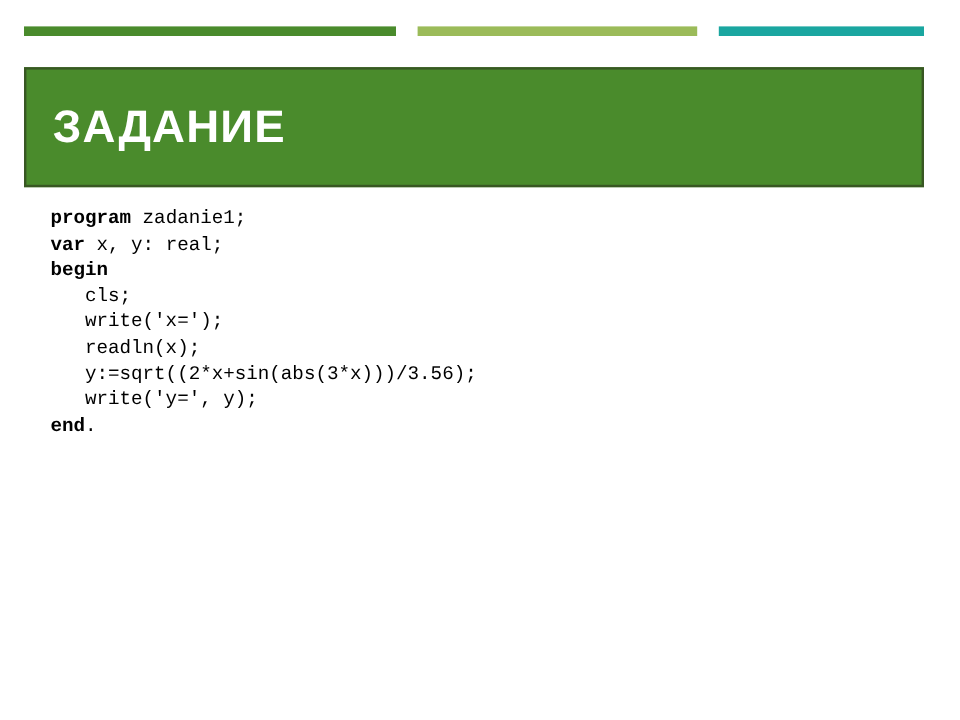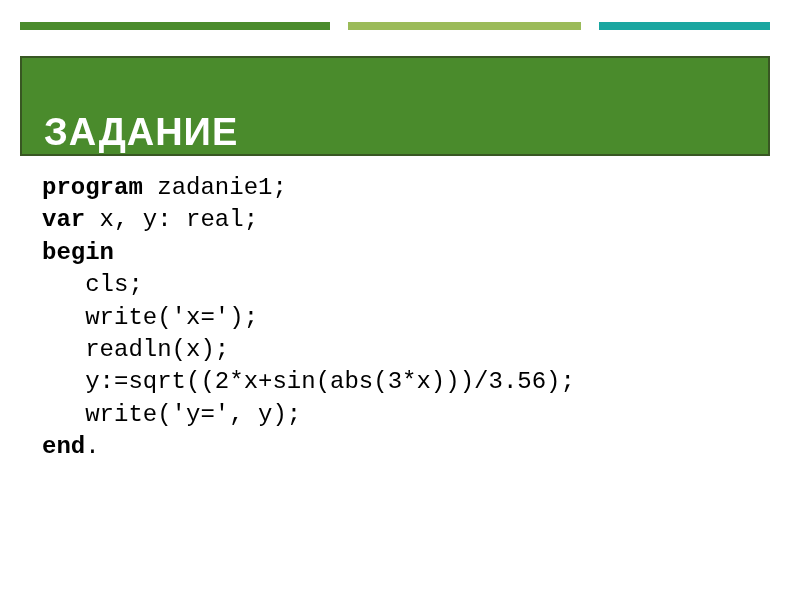--- a/index.html
+++ b/index.html
@@ -31,38 +31,38 @@
   .accent3 { flex: 2.2; background: #1aa6a0; }
   .title-bar {
     position: absolute;
     top: 56px;
     left: 20px;
     right: 30px;
     height: 100px;
     background: #4a8b2c;
     border: 2px solid #385723;
     display: flex;
-    align-items: flex-end;
+    align-items: center;
     padding-left: 22px;
     box-sizing: border-box;
   }
   .title-bar h1 {
     color: #ffffff;
     font-size: 38px;
     font-weight: bold;
     letter-spacing: 1px;
     margin: 0;
   }
   .code-block {
     position: absolute;
     top: 172px;
     left: 42px;
     right: 40px;
     font-family: Consolas, "Courier New", monospace;
-    font-size: 24px;
+    font-size: 16px;
     line-height: 1.35;
     color: #000;
     white-space: pre;
   }
   .kw { font-weight: bold; }
 </style>
 </head>
 <body>
 
 <div class="slide">

